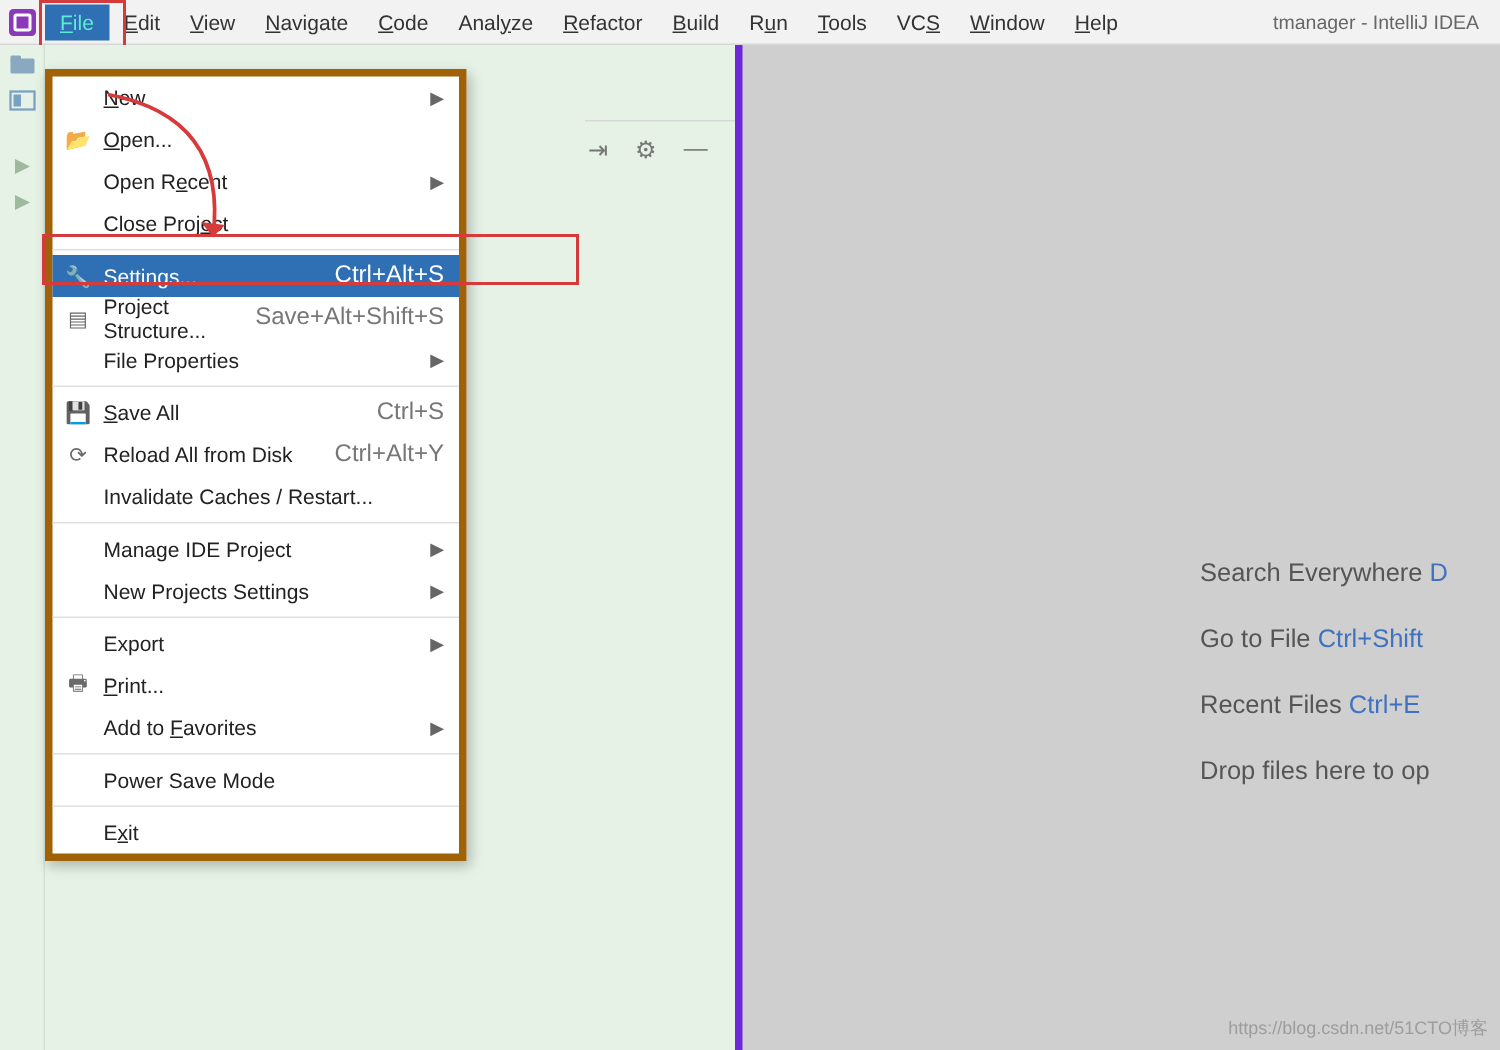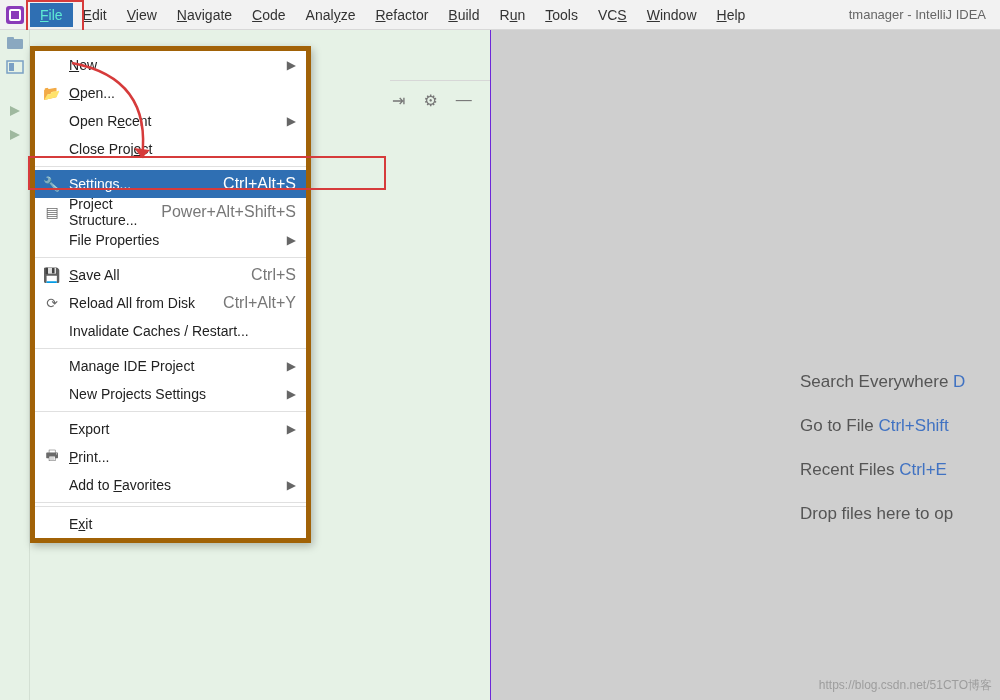--- a/index.html
+++ b/index.html
@@ -15,21 +15,21 @@
   .menubar .mitem .ul { text-decoration: underline; }
   .menubar .spacer { flex: 1; }
   .menubar .title { color: #666; padding-right: 10px; font-size: 13px; }
   .annot-box-file { position:absolute; left:26px; top:0px; width:58px; height:40px; border:2px solid #d63b3b; pointer-events:none; }
   .content { position: relative; height: 670px; display:flex; }
   .gutter { width: 30px; background:#e6f2e6; border-right:1px solid #d4e0d4; display:flex; flex-direction:column; align-items:center; padding-top:6px; gap:10px;}
   .gutter .gicon{width:18px;height:14px;}
   .left-pane { width: 360px; background:#e6f2e6; }
   .mid-strip { width: 100px; background:#e6f2e6; border-bottom:0; position:relative; }
   .mid-toolbar{ position:absolute; left:0; top:50px; height:40px; width:100px; display:flex; align-items:center; gap:18px; padding-left:2px; color:#777; font-size:16px;}
-  .main-pane { flex:1; background:#cfcfcf; position:relative; border-left:1px solid #6d28d9; }
+  .main-pane { flex:1; background:#cfcfcf; position:relative; border-left:5px solid #6d28d9; }
   .divider-top{ position:absolute; left:0; top:50px; width:490px; height:1px; background:#d7d7d7;}
   .dropdown {
     position: absolute; left: 30px; top: 16px; width: 281px; background:#fff;
     border:5px solid #a16207; box-shadow: 2px 3px 8px rgba(0,0,0,.25); font-size:14px;
   }
   .dropdown .row { display:flex; align-items:center; height:28px; padding:0 10px 0 34px; position:relative; color:#222; }
   .dropdown .row .ic { position:absolute; left:8px; width:18px; text-align:center; color:#6a6a6a; }
   .dropdown .row .lbl .ul{ text-decoration: underline; }
   .dropdown .row .sc { margin-left:auto; color:#777; font-size:16px; }
   .dropdown .row .sub { margin-left:auto; color:#666; font-size:12px; }
@@ -122,21 +122,21 @@
       </div>
       <hr>
       <div class="row selected">
         <span class="ic">🔧</span>
         <span class="lbl">Settings...</span>
         <span class="sc">Ctrl+Alt+S</span>
       </div>
       <div class="row">
         <span class="ic">▤</span>
         <span class="lbl">Project Structure...</span>
-        <span class="sc">Power+Alt+Shift+S</span>
+        <span class="sc">Save+Alt+Shift+S</span>
       </div>
       <div class="row">
         <span class="lbl">File Properties</span>
         <span class="sub">▶</span>
       </div>
       <hr>
       <div class="row">
         <span class="ic">💾</span>
         <span class="lbl"><span><span class="ul">S</span>ave All</span></span>
         <span class="sc">Ctrl+S</span>
@@ -165,20 +165,23 @@
       </div>
       <div class="row">
         <span class="ic">🖶</span>
         <span class="lbl"><span><span class="ul">P</span>rint...</span></span>
       </div>
       <div class="row">
         <span class="lbl"><span>Add to <span class="ul">F</span>avorites</span></span>
         <span class="sub">▶</span>
       </div>
       <hr>
+      <div class="row">
+        <span class="lbl">Power Save Mode</span>
+      </div>
       <hr>
       <div class="row">
         <span class="lbl"><span>E<span class="ul">x</span>it</span></span>
       </div>
     </div>
   <div class="annot-box-settings"></div>
 
   <svg class="arrow" viewBox="0 0 110 120">
     <path d="M10,5 Q90,20 80,100" fill="none" stroke="#d63b3b" stroke-width="2.5"></path>
     <polygon points="80,100 72,90 88,92" fill="#d63b3b"></polygon>

